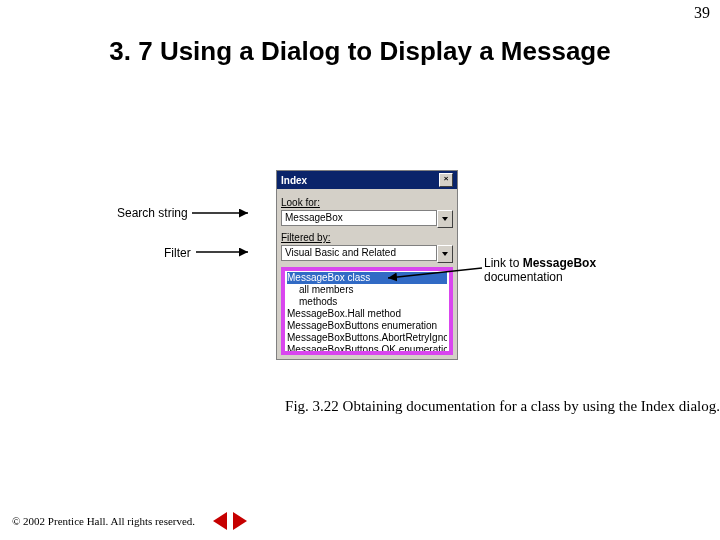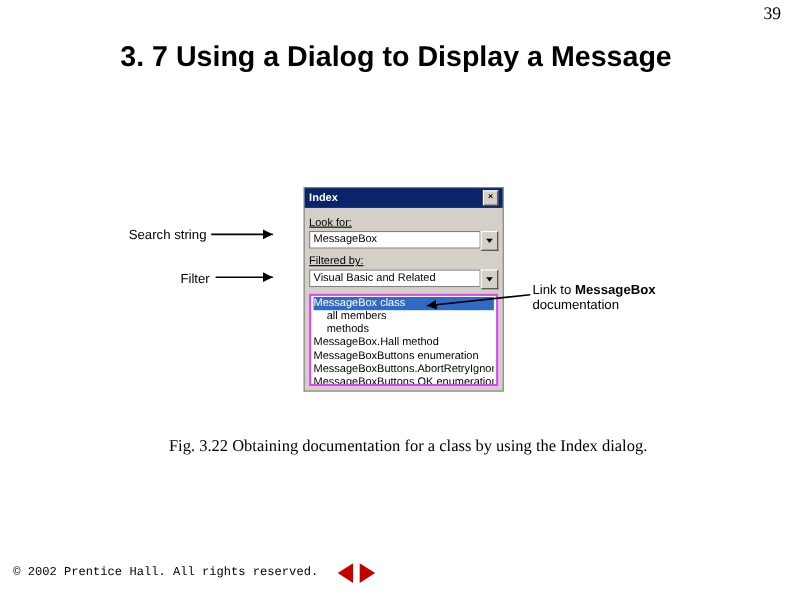--- a/index.html
+++ b/index.html
@@ -95,21 +95,21 @@
   }
   .dd-btn::after{
     content:"";
     border-left:3px solid transparent;
     border-right:3px solid transparent;
     border-top:4px solid #000;
   }
   .results {
     margin-top: 4px;
     background:#fff;
-    border:2px solid #d946ef;
+    border:4px solid #d946ef;
     height: 78px;
     overflow:hidden;
     font-size:10px;
     line-height:12px;
     padding:1px 2px;
   }
   .results div{ white-space:nowrap; overflow:hidden; }
   .results .indent{ padding-left:12px; }
   .results .sel{ background:#316ac5; color:#fff; }
 
@@ -126,30 +126,30 @@
     position:absolute;
     top:0;left:0;
     width:720px;height:540px;
     pointer-events:none;
   }
 
   .caption{
     position:absolute;
     top: 398px;
     left: 0; right:0;
-    text-align:center;
+    text-align:right;
     font-size:15px;
     margin-left:22px;
   }
 
   .footer{
     position:absolute;
     left:12px;
     bottom:10px;
-    font-family: Liberation Mono, monospace;
+    font-family: Liberation Serif, serif;
     font-size:11px;
     display:flex;
     align-items:center;
     gap:18px;
     justify-content:flex-end;
   }
   .nav-tris{ display:flex; gap:6px; }
   .tri{
     width:0;height:0;
     border-top:9px solid transparent;

